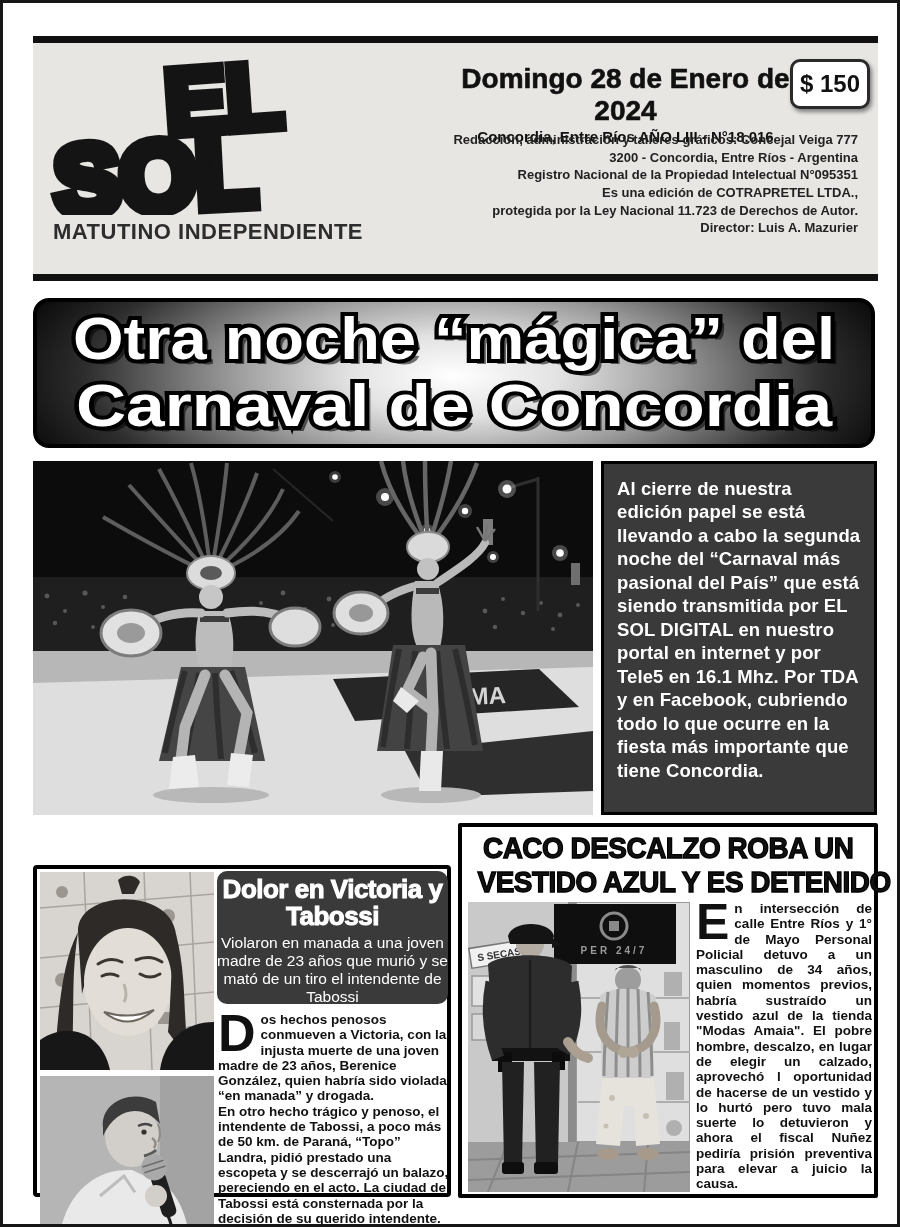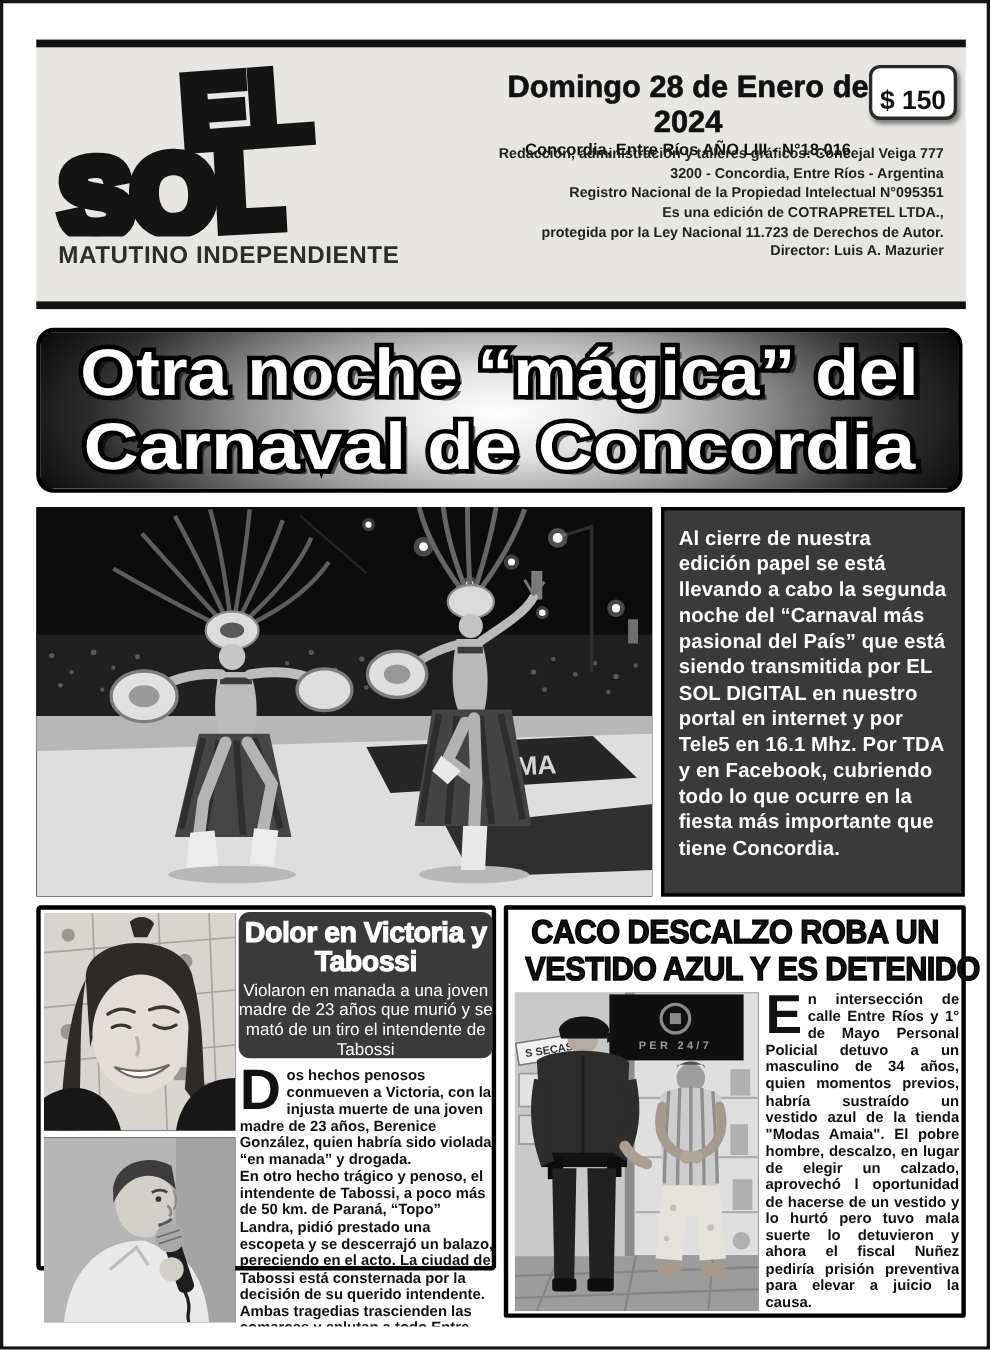--- a/index.html
+++ b/index.html
@@ -16,21 +16,21 @@
     border-top:7px solid #111;border-bottom:7px solid #111;box-sizing:border-box;
   }
   .logo-svg{left:14px;top:12px;width:360px;height:160px;}
   .tagline{left:20px;top:176px;font-size:22px;font-weight:bold;color:#2d2d2d;letter-spacing:.5px;}
   .date-block{left:405px;top:20px;width:375px;text-align:center;}
   .date-line{font-size:28px;font-weight:bold;-webkit-text-stroke:.6px #111;}
   .issue-line{font-size:15px;font-weight:bold;margin-top:1px;}
   .price-badge{
     right:8px;top:16px;width:74px;height:44px;background:#fff;border:3px solid #2a2a2a;
     border-radius:10px;box-shadow:2px 3px 4px rgba(0,0,0,.45);
-    display:flex;align-items:flex-end;justify-content:center;
+    display:flex;align-items:center;justify-content:center;
     font-size:24px;font-weight:bold;
   }
   .imprint{left:395px;top:88px;width:430px;text-align:right;font-size:13px;font-weight:bold;line-height:1.36;color:#222;}
   .digital-box{
     left:395px;top:188px;width:424px;height:34px;border:3px solid #111;border-radius:8px;background:#fff;
     display:flex;align-items:center;justify-content:center;font-size:21px;font-weight:bold;
   }
 
   
   .banner{
@@ -49,21 +49,21 @@
     left:598px;top:458px;width:276px;height:354px;box-sizing:border-box;
     background:#3a3a3a;border:3px solid #000;padding:13px 13px;
     color:#fff;font-size:18.5px;font-weight:bold;line-height:1.27;letter-spacing:.1px;overflow:hidden;
   }
 
   
   .story-box{border:4px solid #000;box-sizing:border-box;background:#fff;}
   .dropcap{float:left;font-weight:bold;color:#111;margin:1px 5px 0 0;}
 
   
-  .story-left{left:30px;top:820px;width:418px;height:332px;border-radius:4px;}
+  .story-left{left:30px;top:862px;width:418px;height:332px;border-radius:4px;}
   .victim-photo{left:3px;top:3px;width:174px;height:198px;}
   .mayor-photo{left:3px;top:207px;width:174px;height:168px;}
   .tragedy-head-box{
     left:180px;top:2px;width:231px;height:133px;background:#3a3a3a;border-radius:10px;
     color:#fff;text-align:center;padding-top:5px;box-sizing:border-box;
   }
   .tragedy-headline{font-size:26px;font-weight:bold;line-height:1.04;-webkit-text-stroke:1px #fff;letter-spacing:-.5px;}
   .tragedy-subhead{font-size:15.5px;font-weight:normal;line-height:1.17;margin-top:4px;}
   .tragedy-body{
     left:181px;top:143px;width:231px;height:236px;

